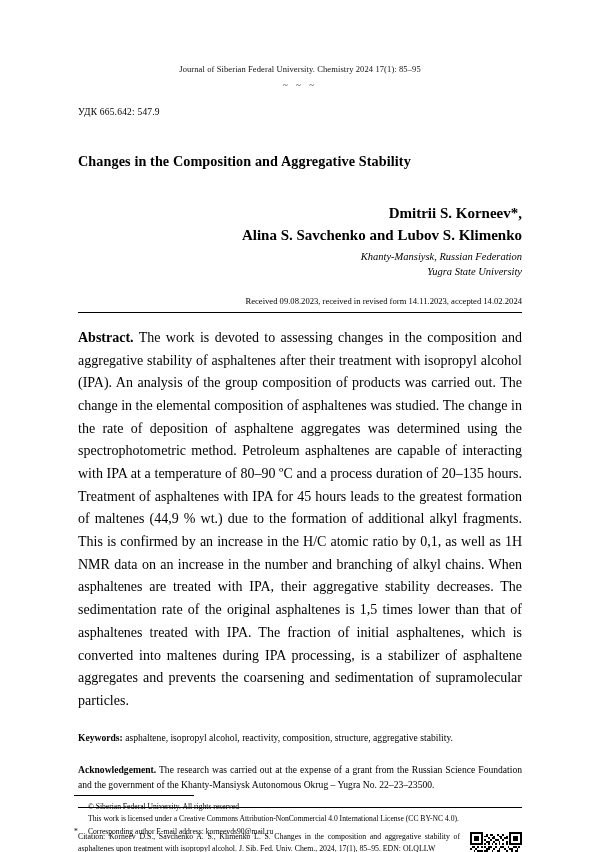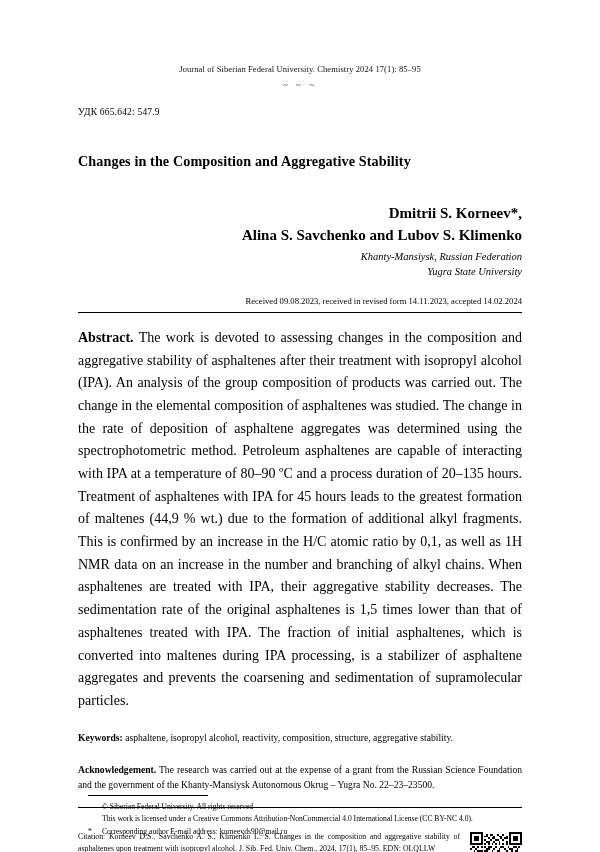--- a/index.html
+++ b/index.html
@@ -128,21 +128,21 @@
   .qr {
     flex: 0 0 auto;
     width: 52px;
     height: 52px;
     margin-top: 1px;
   }
   .qr svg { display: block; }
 
   .footnotes {
     position: absolute;
-    left: 78px;
+    left: 64px;
     right: 78px;
     bottom: 78px;
   }
   .footnote-rule {
     width: 120px;
     border-top: 0.7px solid #000;
     margin: 0 0 5px 10px;
   }
   .footnote {
     font-size: 7.6px;

